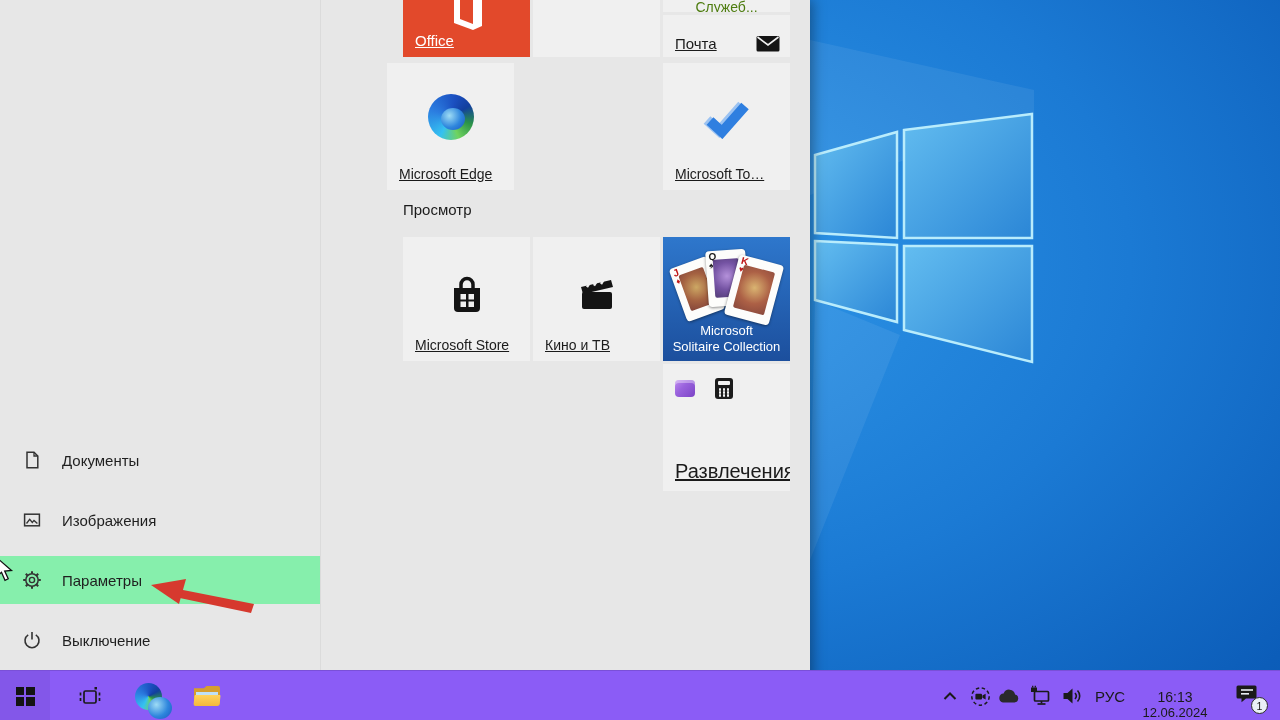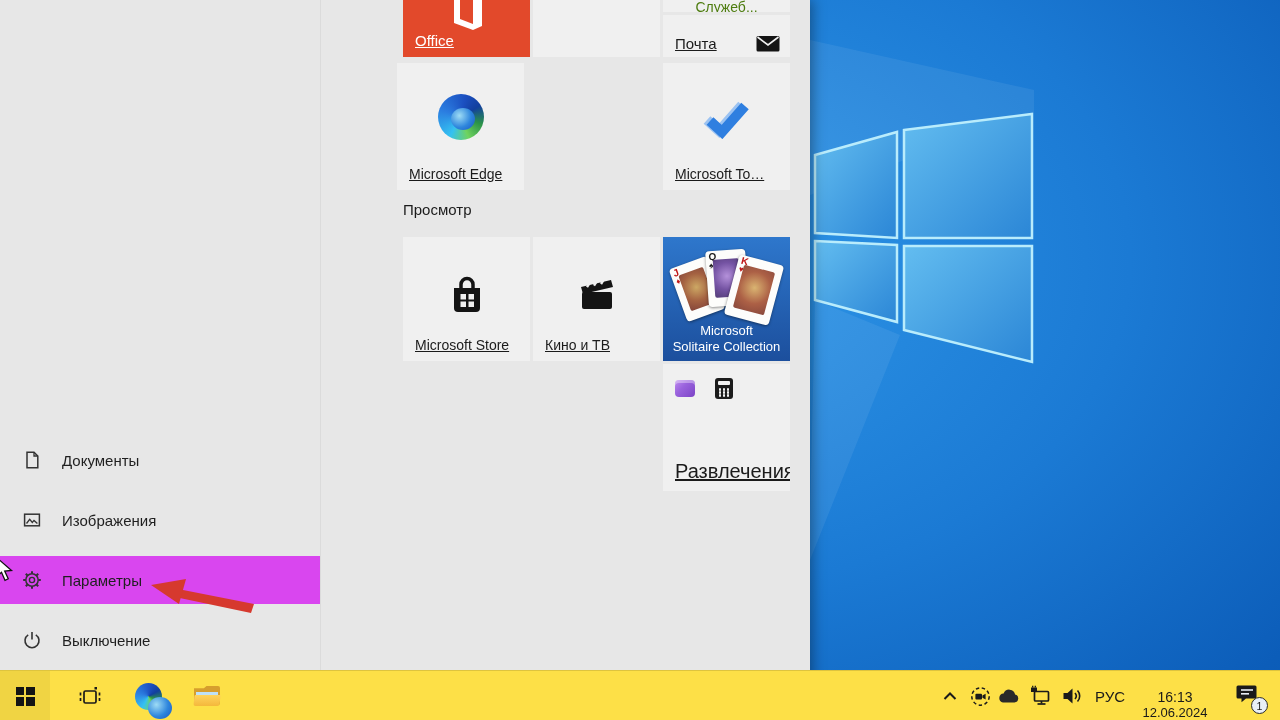--- a/index.html
+++ b/index.html
@@ -15,21 +15,21 @@
 
   
   .start-menu { position:absolute; left:0; top:0; width:810px; height:720px;
     background:#e7e7e7; box-shadow:3px 0 12px rgba(0,0,0,.35); }
   .menu-divider { position:absolute; left:320px; top:0; width:1px; height:720px;
     background:rgba(0,0,0,.05); }
 
   
   .side-row { position:absolute; left:0; width:320px; height:48px;
     display:flex; align-items:center; padding-left:22px; cursor:default; }
-  .side-row.highlight { background:#d946ef; }
+  .side-row.highlight { background:#86efac; }
   .side-icon { width:20px; height:20px; flex:0 0 20px; }
   .side-label { margin-left:20px; font-size:15px; color:#1f1f1f; white-space:nowrap; }
 
   
   .tile { position:absolute; background:#f0f0f0; overflow:hidden; }
   .tile-label { position:absolute; left:12px; bottom:8px; font-size:14px; color:#1b1b1b;
     white-space:nowrap;text-decoration:underline; }
   .tile-icon-center { position:absolute; left:50%; top:54px; transform:translate(-50%,-50%); }
   .group-header { position:absolute; left:403px; top:201px; font-size:15px; color:#1b1b1b; }
 
@@ -70,21 +70,21 @@
     box-shadow:inset 0 3px 0 rgba(255,255,255,.35); }
   .calc { width:18px; height:21px; border-radius:3px; background:#1c1c1c; position:relative; }
   .calc .disp { position:absolute; left:3px; top:3px; right:3px; height:4px; background:#f2f2f2; border-radius:1px; }
   .calc .keys { position:absolute; left:3px; top:10px; right:3px; bottom:2px;
     display:grid; grid-template-columns:repeat(3,1fr); grid-template-rows:repeat(3,1fr);
     justify-items:center; align-items:center; }
   .calc .keys i { width:2.5px; height:2.5px; background:#f2f2f2; border-radius:1px; }
 
   
   .taskbar { position:absolute; left:0; top:670px; width:1280px; height:50px;
-    background:#fde047; border-top:1px solid rgba(0,0,0,.12); }
+    background:#8b5cf6; border-top:1px solid rgba(0,0,0,.12); }
   .tb-btn { position:absolute; top:0; height:50px; display:flex; align-items:center;
     justify-content:center; cursor:default; }
   .start-btn { background:rgba(0,0,0,.05); }
   .win-logo { display:grid; grid-template-columns:8.5px 8.5px; grid-template-rows:8.5px 8.5px;
     gap:2px; }
   .win-logo i { background:#141414; }
 
   .folder-ico { position:relative; width:26px; height:20px; }
   .folder-ico .back  { position:absolute; left:0; top:0; width:26px; height:19px; border-radius:2px;
     background:#d69e2e; clip-path:polygon(0 12%, 38% 12%, 48% 0, 100% 0, 100% 100%, 0 100%); }
@@ -194,21 +194,21 @@
       <div class="mail-row">
         <span class="tile-label" style="font-size:15px">Почта</span>
         <span class="spacer"></span>
         <svg width="24" height="17" viewBox="0 0 24 17">
           <rect x="0.5" y="1" width="23" height="15.5" rx="1.5" fill="#141414"></rect>
           <path d="M1.5,2 L12,10 L22.5,2" fill="none" stroke="#f0f0f0" stroke-width="1.6"></path>
         </svg>
       </div>
     </div>
 
-    <div class="tile" style="left:397px; top:63px; width:127px; height:127px;">
+    <div class="tile" style="left:387px; top:63px; width:127px; height:127px;">
       <div class="tile-icon-center edge-ball"></div>
       <span class="tile-label">Microsoft Edge</span>
     </div>
 
 
     <div class="tile" style="left:663px; top:63px; width:127px; height:127px;">
       <svg class="tile-icon-center" width="48" height="44" viewBox="0 0 48 44">
         <polyline points="7,26 19,37 42,11" fill="none" stroke="#9cc3f2" stroke-width="10" transform="translate(-3,-1)"></polyline>
         <polyline points="7,26 19,37 42,11" fill="none" stroke="#2f7fe0" stroke-width="10"></polyline>
       </svg>

